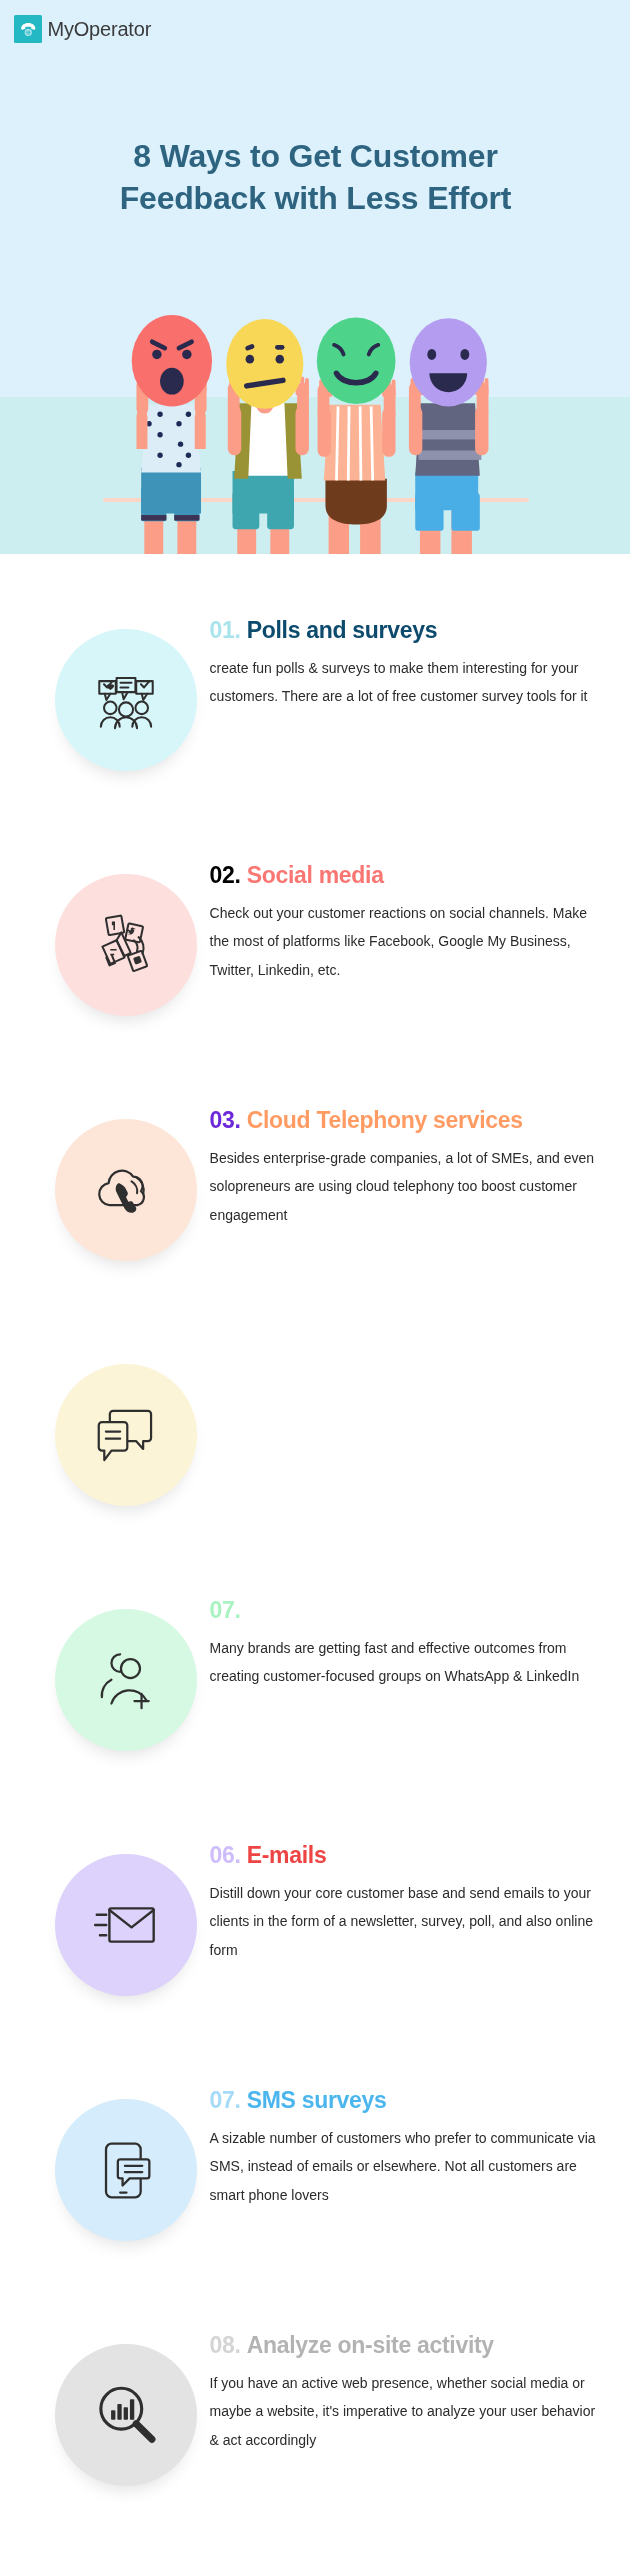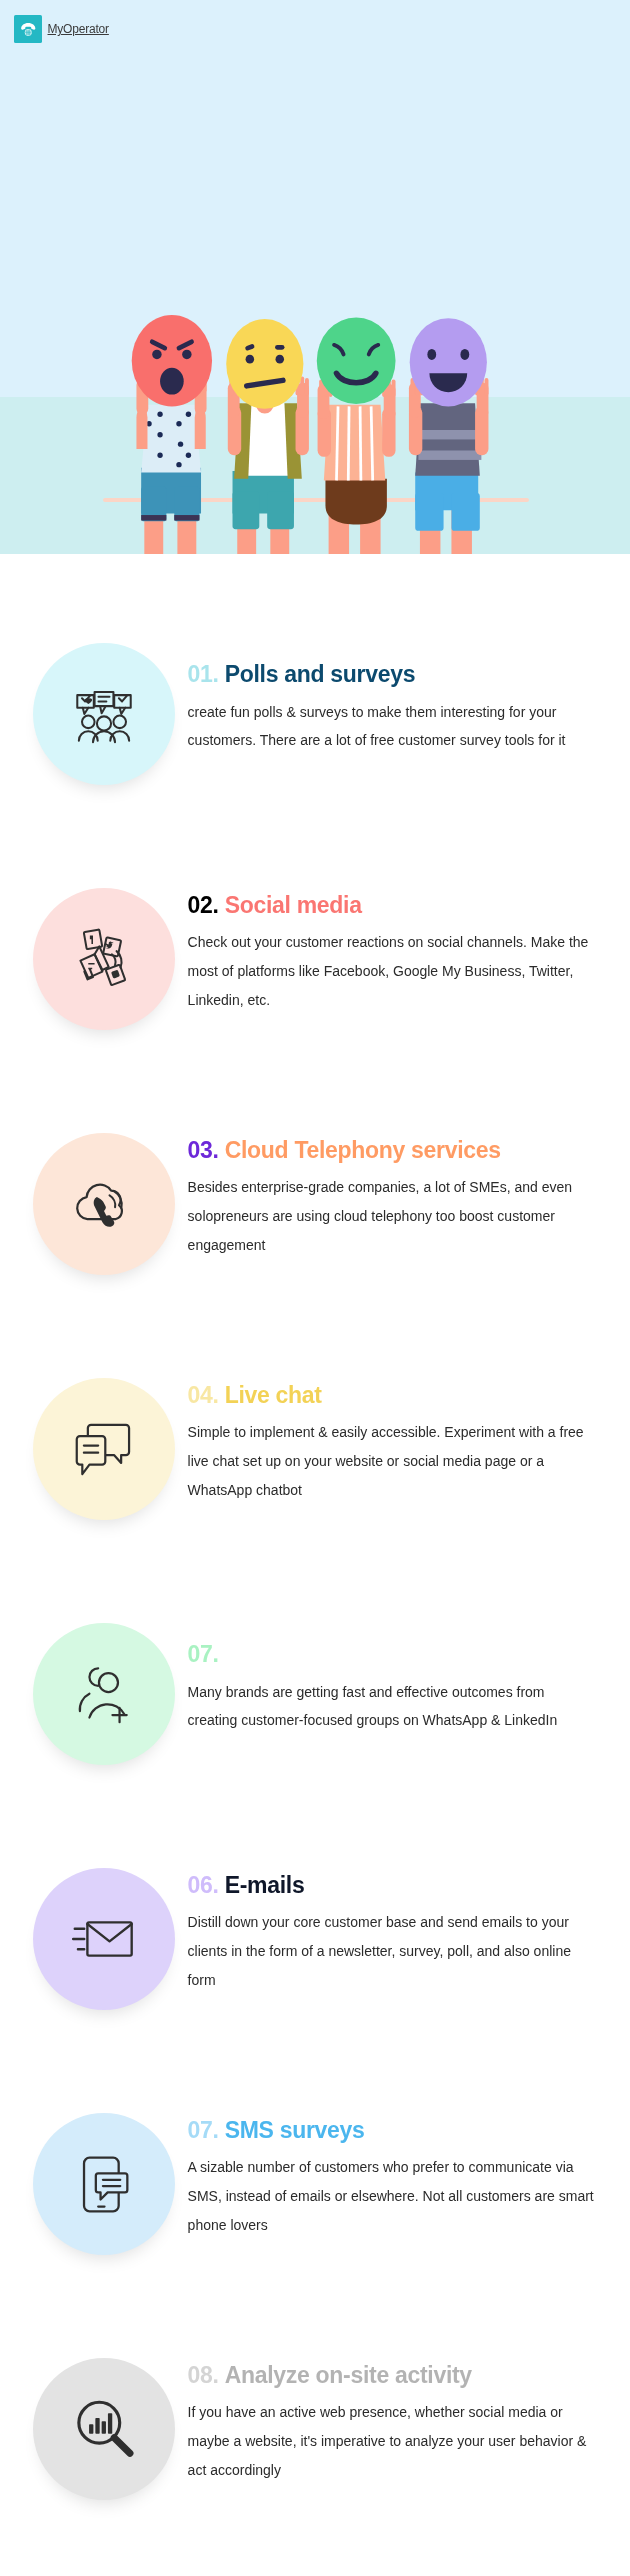--- a/index.html
+++ b/index.html
@@ -39,25 +39,24 @@
     display: flex; align-items: center; gap: 5.5px;
     z-index: 5;
   }
   .logo-mark {
     width: 28px; height: 28px;
     background: #24b8c4;
     border-radius: 1.6px;
     display: flex; align-items: center; justify-content: center;
   }
   .logo-text {
-    font-size: 12px;
+    font-size: 20px;
     color: #3b3b3b;
     letter-spacing: -0.2px;
     font-weight: 400;
-    text-decoration: underline;
   }
 
   
   .hero-title {
     position: absolute;
     left: 0; top: 136px;
     width: 631px;
     text-align: center;
     color: #2e6480;
     font-size: 32px;
@@ -68,24 +67,25 @@
   }
 
   
   .people { position: absolute; left: 95px; top: 304px; z-index: 3; }
 
   
   .list { position: absolute; left: 0; top: 554px; width: 631px; }
   .item {
     position: relative;
     display: flex;
-    align-items: center;
+    align-items: flex-start;
     padding-left: 33px;
     padding-right: 32px;
     height: 245px;
+    margin-left: 22px;
   }
   .icon-wrap {
     position: relative;
     width: 142px; height: 142px;
     flex: 0 0 142px;
     margin-top: 75px;
   }
   .icon-circle {
     position: absolute; left: 0; top: 0;
     width: 142px; height: 142px;
@@ -143,20 +143,24 @@
           <line x1="9.4" y1="19" x2="16.6" y2="19"></line>
           <line x1="11.2" y1="13.2" x2="11.2" y2="21.2"></line>
           <line x1="13" y1="13.2" x2="13" y2="21.2"></line>
           <line x1="14.8" y1="13.2" x2="14.8" y2="21.2"></line>
         </g>
       </svg>
     </div>
     <span class="logo-text">MyOperator</span>
   </div>
 
+  <div class="hero-title">
+    <div>8 Ways to Get Customer</div>
+    <div>Feedback with Less Effort</div>
+  </div>
 
   <div class="people">
     <svg width="442" height="252" viewBox="0 0 560 320">
 
       <g>
 
         <rect x="62" y="232" width="24" height="88" fill="#fc9e87"></rect>
         <rect x="104" y="232" width="24" height="88" fill="#fc9e87"></rect>
         <path d="M58 208h76v58H58z" fill="#3d93b8"></path>
         <rect x="58" y="232" width="32" height="44" rx="4" fill="#3d93b8"></rect>
@@ -388,27 +392,20 @@
       <div class="icon-circle" style="background:#fcf4d7">
         <svg width="65" height="65" viewBox="0 0 82 82">
           <g fill="none" stroke="#2f2f2f" stroke-width="2.8" stroke-linejoin="round" stroke-linecap="round">
             <path d="M24 10h44a4 4 0 014 4v30a4 4 0 01-4 4h-6v10l-9-10H24a4 4 0 01-4-4V14a4 4 0 014-4z"></path>
             <path d="M10 24h28a4 4 0 014 4v28a4 4 0 01-4 4H22l-9 12V60h-3a4 4 0 01-4-4V28a4 4 0 014-4z" fill="#fcf4d7"></path>
             <path d="M15 36h18M15 45h18"></path>
           </g>
         </svg>
       </div>
     </div>
-    <div class="body-col">
-      <div class="head-line">
-        <span class="num" style="color:#f8e7a3">04.</span>
-        <span class="htitle" style="color:#f3d256">Live chat</span>
-      </div>
-      <div class="desc">Simple to implement &amp; easily accessible. Experiment with a free live chat set up on your website or social media page or a WhatsApp chatbot</div>
-    </div>
   </div>
 
   <div class="item">
     <div class="icon-wrap">
       <div class="icon-circle" style="background:#d5f9e2">
         <svg width="65" height="65" viewBox="0 0 82 82">
           <g fill="none" stroke="#2f2f2f" stroke-width="2.8" stroke-linecap="round" stroke-linejoin="round">
             <path d="M33 8a11 11 0 100 22"></path>
             <circle cx="46" cy="26" r="12"></circle>
             <path d="M22 40a22 22 0 00-12 22"></path>
@@ -434,21 +431,21 @@
             <rect x="22" y="22" width="56" height="42" rx="2"></rect>
             <path d="M22 24l28 22 28-22"></path>
             <path d="M6 30h12M4 43h14M10 56h8"></path>
           </g>
         </svg>
       </div>
     </div>
     <div class="body-col">
       <div class="head-line">
         <span class="num" style="color:#cfbcfb">06.</span>
-        <span class="htitle" style="color:#0f172a">E-mails</span>
+        <span class="htitle" style="color:#ef4444">E-mails</span>
       </div>
       <div class="desc">Distill down your core customer base and send emails to your clients in the form of a newsletter, survey, poll, and also online form</div>
     </div>
   </div>
 
   <div class="item">
     <div class="icon-wrap">
       <div class="icon-circle" style="background:#d4ecfb">
         <svg width="63" height="63" viewBox="0 0 80 80">
           <g fill="none" stroke="#2f2f2f" stroke-width="2.9" stroke-linejoin="round" stroke-linecap="round">

